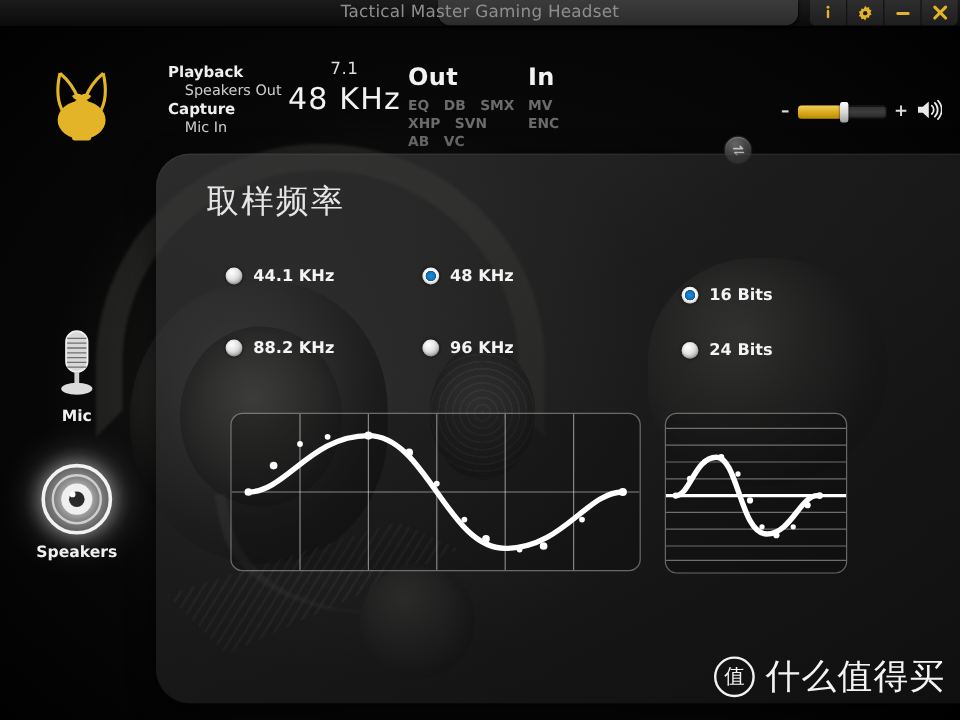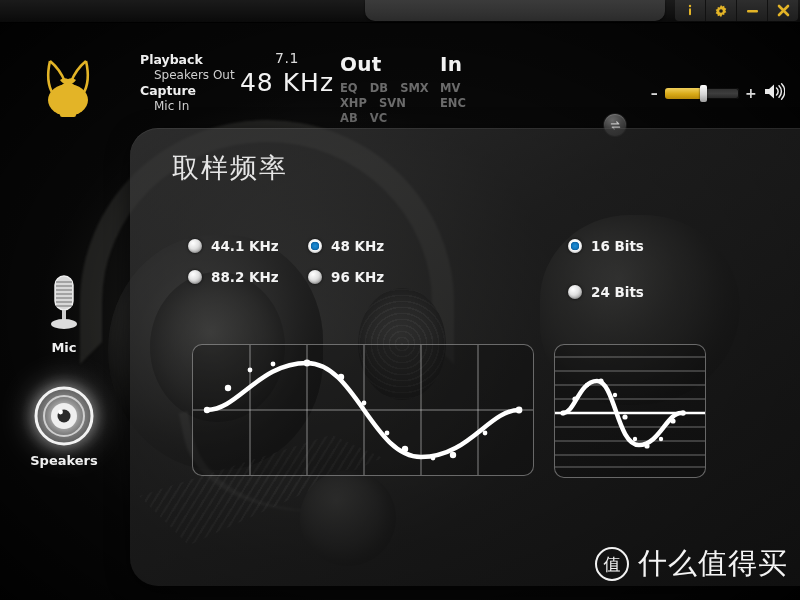--- a/index.html
+++ b/index.html
@@ -203,23 +203,23 @@
     text-align:right;
   }
   .panel-title {
     position:absolute; left:42px; top:22px;
     font-size:27px; color:#e6e6e6; letter-spacing:2px;
     font-family: "DejaVu Sans", "Liberation Sans", sans-serif;
   }
 
   
   .radio-grid {
-    position:absolute; left:58px; top:110px;
+    position:absolute; left:58px; top:94px;
     width:300px;
-    display:grid; grid-template-columns: 120px 120px; row-gap:15px; column-gap:0px;
+    display:grid; grid-template-columns: 120px 120px; row-gap:15px; column-gap:0px;gap:44px;
   }
   .bits-grid {
     position:absolute; left:438px; top:110px;
     display:grid; grid-template-columns: 120px; row-gap:30px;
   }
   .radio {
     display:flex; align-items:center; gap:9px; cursor:pointer;
   }
   .dot {
     width:14px; height:14px; border-radius:50%;
@@ -270,20 +270,21 @@
     <div class="bg-grille"></div>
     <div class="bg-ear-right"></div>
     <div class="bg-mic-arm"></div>
     <div class="bg-cable"></div>
     <div class="bg-knob"></div>
     <div class="bg-vignette"></div>
   </div>
 
   <div class="titlebar">
     <div class="title-tab"></div>
+    <div class="title-text">Tactical Master Gaming Headset</div>
 
     <div class="win-btns">
       <div class="win-btn">
         <svg width="12" height="13" viewBox="0 0 12 13">
           <circle cx="6" cy="2" r="1.2" fill="#e3b427"></circle>
           <rect x="5" y="4.2" width="2" height="7" rx="1" fill="#e3b427"></rect>
         </svg>
       </div>
       <div class="win-btn">
         <svg width="14" height="14" viewBox="0 0 24 24">

